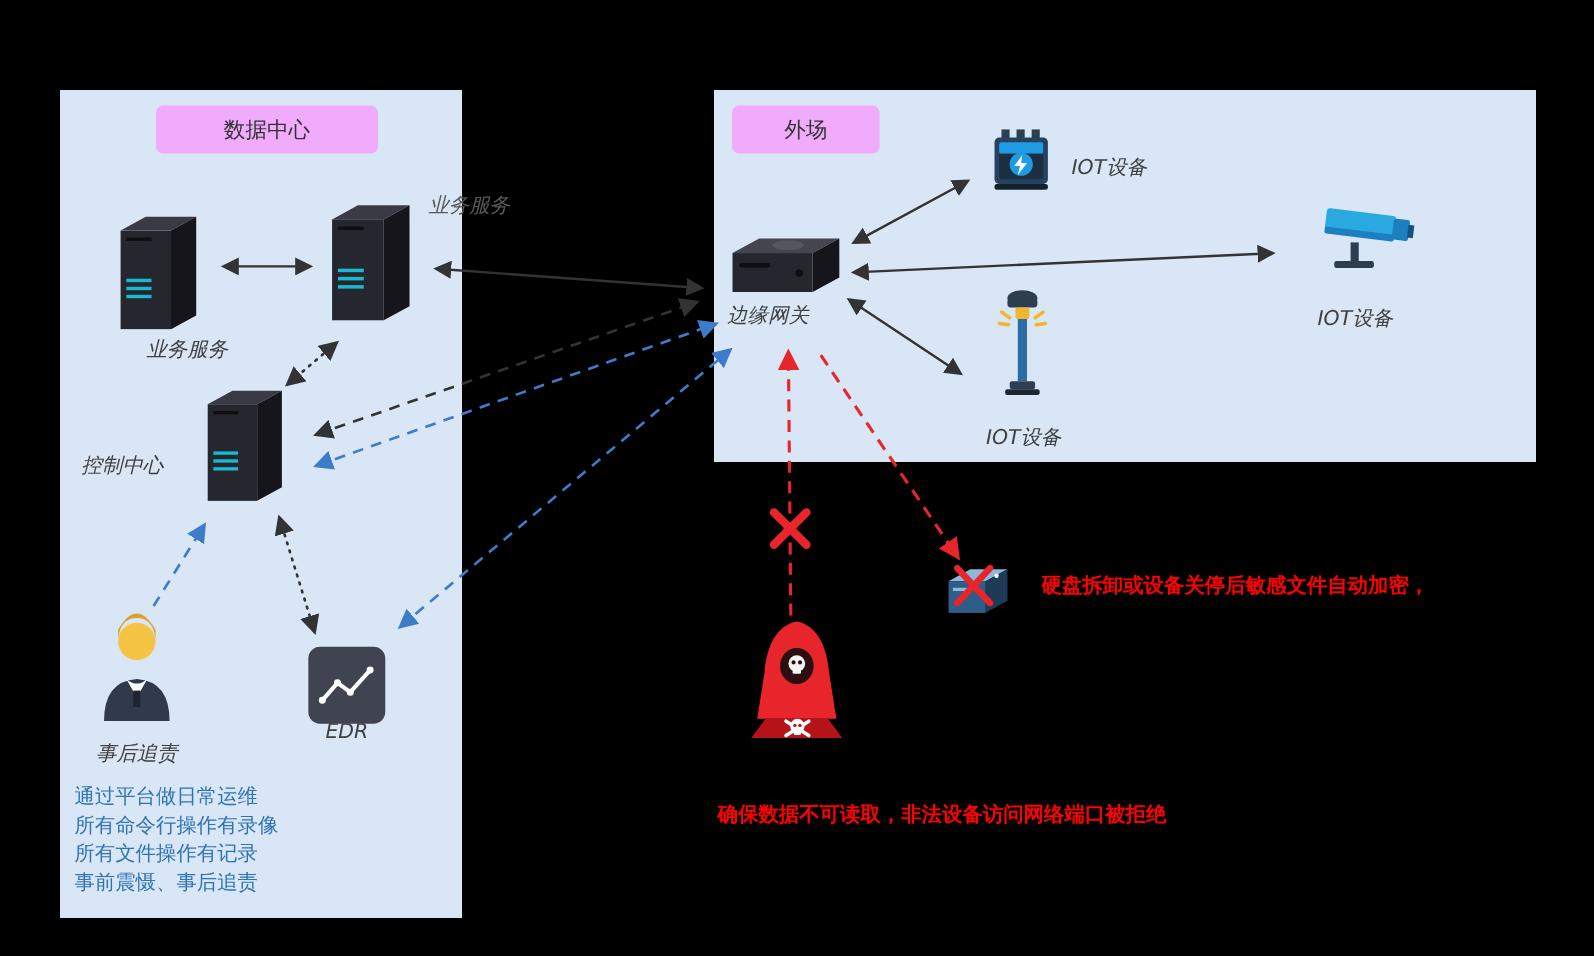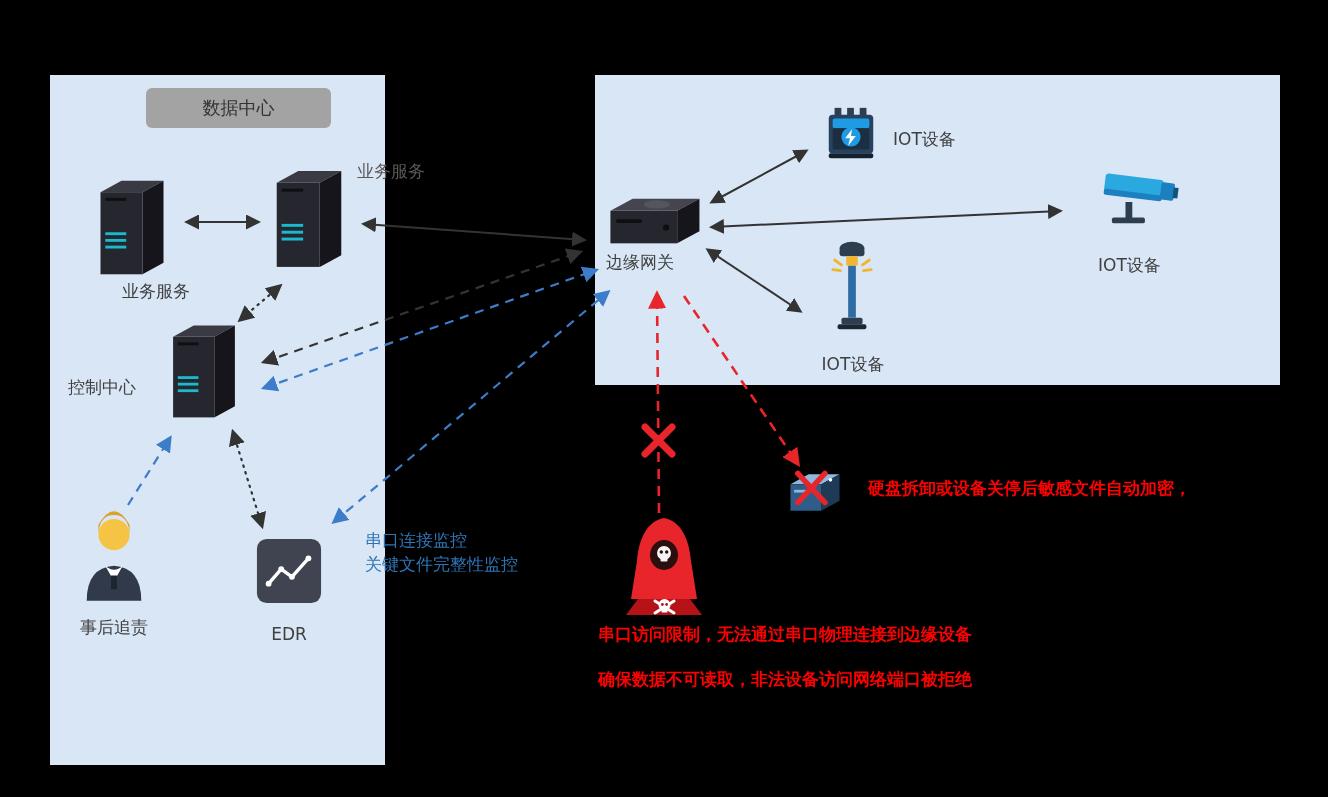--- a/index.html
+++ b/index.html
@@ -1,38 +1,41 @@
 <!DOCTYPE html>
 <html><head>
 <meta charset="utf-8">
 <style>
   * { margin:0; padding:0; box-sizing:border-box; }
   html,body { background:#000; }
   body { font-family:"DejaVu Sans","Liberation Sans",sans-serif; }
   .canvas { position:relative; width:1328px; height:797px; background:#000; overflow:hidden; }
   .panel { position:absolute; background:#d9e6f6; }
-  .title-box { position:absolute; background:#a3a3a3; border-radius:6px; display:flex; align-items:center; justify-content:center; font-size:18px; color:#333333; z-index:12;margin-left:16px; }
+  .title-box { position:absolute; background:#f0abfc; border-radius:6px; display:flex; align-items:center; justify-content:center; font-size:18px; color:#333333; z-index:12; }
   .node { position:absolute; z-index:10; }
   .node svg { display:block; }
-  .nlabel { position:absolute; z-index:11; font-size:17px; color:#404040; text-align:center; white-space:nowrap; }
+  .nlabel { position:absolute; z-index:11; font-size:17px; color:#404040; text-align:center; white-space:nowrap;font-style:italic; }
   .note { position:absolute; z-index:11; font-size:17px; line-height:24px; white-space:nowrap; }
   .blue { color:#2e74b5; }
   .redtext { color:#ff0000; font-weight:bold; }
   .overlay { position:absolute; left:0; top:0; z-index:5; pointer-events:none; }
 </style>
 </head>
 <body>
 
 <div class="canvas">
 
   <div class="panel" style="left:50px; top:75px; width:335px; height:690px;"></div>
   <div class="panel" style="left:595px; top:75px; width:685px; height:310px;"></div>
 
   <div class="title-box" style="left:130px; top:88px; width:185px; height:40px;">
     <span>数据中心</span>
+  </div>
+  <div class="title-box" style="left:610px; top:88px; width:123px; height:40px;">
+    <span>外场</span>
   </div>
 
   <svg class="overlay" width="1328" height="797" viewBox="0 0 1328 797">
     <defs>
       <marker id="mk-black" viewBox="0 0 10 10" refX="8" refY="5" markerWidth="7.5" markerHeight="7.5" orient="auto-start-reverse">
         <path d="M0,0 L10,5 L0,10 z" fill="#333333"></path>
       </marker>
       <marker id="mk-blue" viewBox="0 0 10 10" refX="8" refY="5" markerWidth="7.5" markerHeight="7.5" orient="auto-start-reverse">
         <path d="M0,0 L10,5 L0,10 z" fill="#3d7cc9"></path>
       </marker>
@@ -119,27 +122,29 @@
   <div class="node" style="left:255px; top:537px;">
     <svg width="68" height="68" viewBox="0 0 70 70">
       <rect x="2" y="2" width="66" height="66" rx="10" fill="#3f4450"></rect>
       <polyline points="14,48 27,33 38,41 55,22" stroke="#ffffff" stroke-width="3.5" fill="none" stroke-linecap="round" stroke-linejoin="round"></polyline>
       <circle cx="14" cy="48" r="3" fill="#ffffff"></circle>
       <circle cx="27" cy="33" r="3" fill="#ffffff"></circle>
       <circle cx="38" cy="41" r="3" fill="#ffffff"></circle>
       <circle cx="55" cy="22" r="3" fill="#ffffff"></circle>
     </svg>
   </div>
-  <div class="nlabel" style="left:263px; top:624px; width:52px;">EDR</div>
-
-
-  <div class="note blue" style="left:365px; top:528px;">
-    <div>串口连接监控</div>
-    <div>关键文件完整性监控</div>
-  </div>
+  <div class="nlabel" style="left:263px; top:600px; width:52px;">EDR</div>
+
+  <div class="note blue" style="left:62px; top:652px;">
+    <div>通过平台做日常运维</div>
+    <div>所有命令行操作有录像</div>
+    <div>所有文件操作有记录</div>
+    <div>事前震慑、事后追责</div>
+  </div>
+
 
   <div class="node" style="left:603px; top:193px;">
     <svg width="102" height="58" viewBox="0 0 110 60">
       <polygon points="8,18 32,5 104,5 80,18" fill="#45454f"></polygon>
       <polygon points="80,18 104,5 104,40 80,53" fill="#15151b"></polygon>
       <rect x="8" y="18" width="72" height="35" fill="#26262e"></rect>
       <rect x="14" y="27" width="28" height="4" rx="2" fill="#0e0e13"></rect>
       <circle cx="68" cy="36" r="3.4" fill="#0e0e13"></circle>
       <ellipse cx="58" cy="11" rx="14" ry="4.5" fill="#55555f"></ellipse>
     </svg>
@@ -218,16 +223,15 @@
       <polygon points="20,84 72,84 84,100 8,100" fill="#b61319"></polygon>
       <line x1="37" y1="86" x2="56" y2="98" stroke="#ffffff" stroke-width="3" stroke-linecap="round"></line>
       <line x1="56" y1="86" x2="37" y2="98" stroke="#ffffff" stroke-width="3" stroke-linecap="round"></line>
       <circle cx="46.5" cy="90" r="6" fill="#ffffff"></circle>
       <rect x="43.5" y="94" width="6" height="3.5" rx="1" fill="#ffffff"></rect>
       <circle cx="44.4" cy="89.5" r="1.4" fill="#b61319"></circle>
       <circle cx="48.6" cy="89.5" r="1.4" fill="#b61319"></circle>
     </svg>
   </div>
 
-  <div class="note redtext" style="left:598px; top:622px;">串口访问限制，无法通过串口物理连接到边缘设备</div>
   <div class="note redtext" style="left:598px; top:667px;">确保数据不可读取，非法设备访问网络端口被拒绝</div>
 
 </div>
 
 </body></html>

